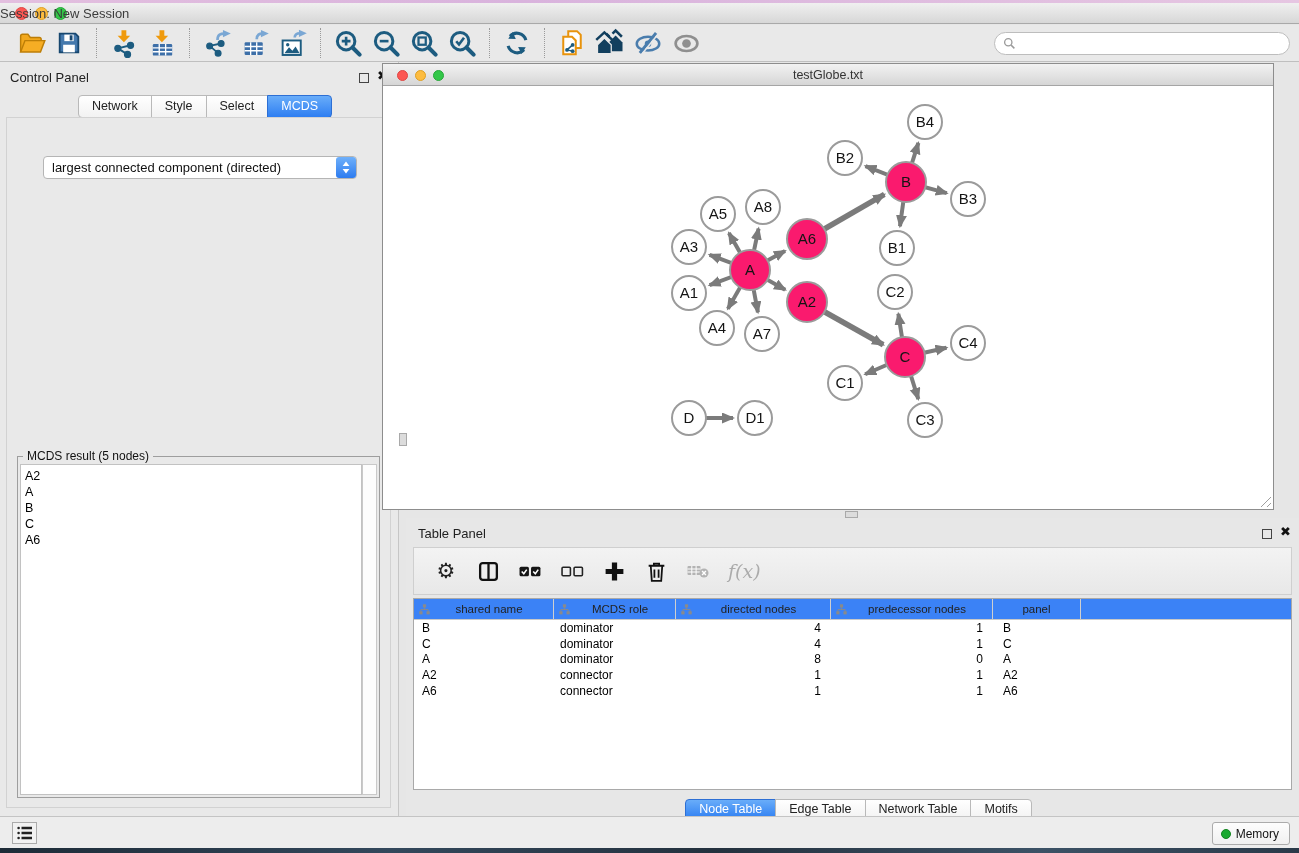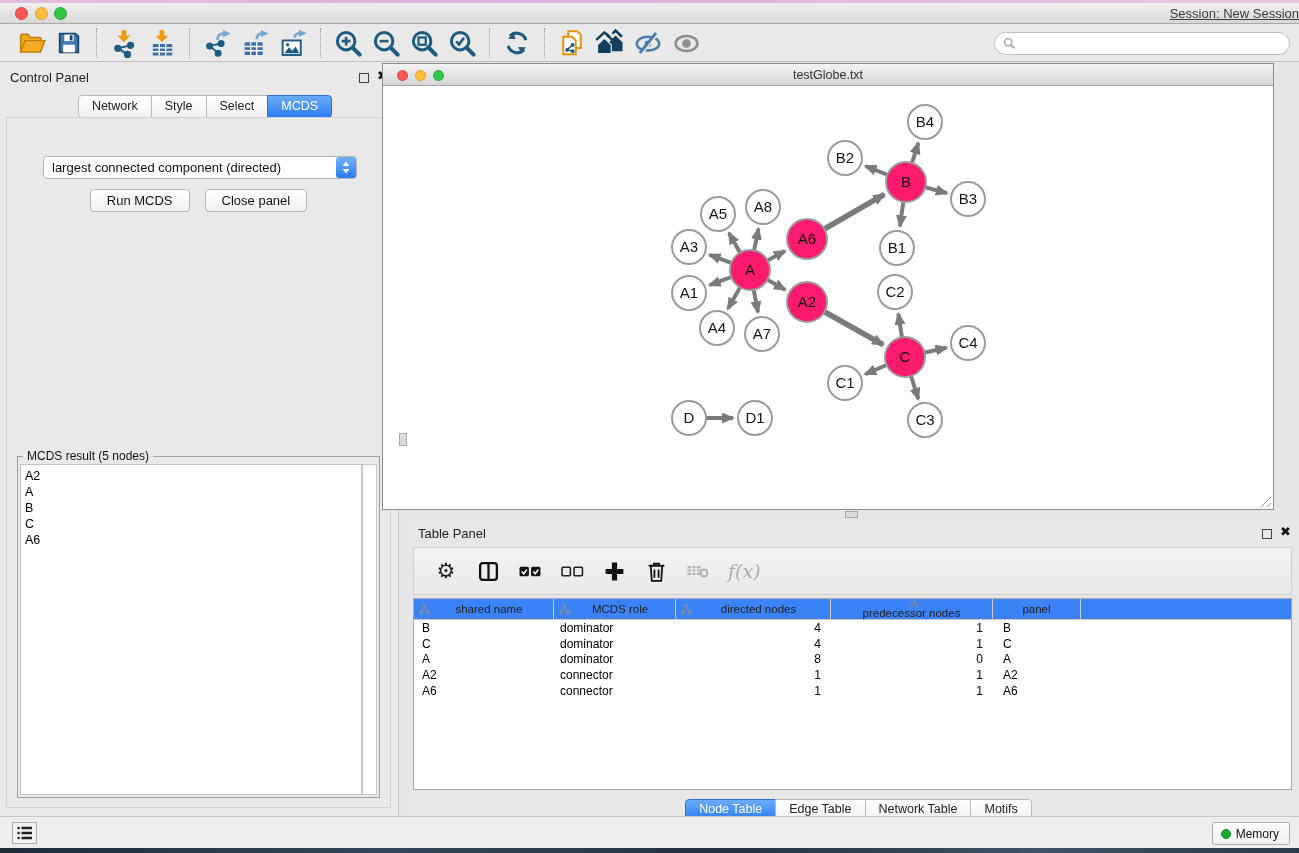--- a/index.html
+++ b/index.html
@@ -4,22 +4,22 @@
 <style>
   * { margin:0; padding:0; box-sizing:border-box; }
   html,body { width:1299px; height:853px; overflow:hidden; }
   body { font-family:"Liberation Sans","DejaVu Sans",sans-serif; background:#e6e6e6; position:relative; }
 
   
   .desktop-strip-top { position:absolute; left:0; top:0; width:1299px; height:3px;
       background:linear-gradient(90deg,#e3bfdf,#d9b3dd 40%,#e6c6e2); }
   .titlebar { position:absolute; left:0; top:3px; width:1299px; height:21px;
       background:linear-gradient(#f0f0f0,#d7d7d7); border-bottom:1px solid #a9a9a9; }
-  .titlebar .title { position:absolute; left:0; right:0; top:3px; text-align:right;
-      font-size:13px; color:#3c3c3c;text-decoration:underline; }
+  .titlebar .title { position:absolute; left:0; right:0; top:3px; text-align:left;
+      font-size:13px; color:#3c3c3c; }
   .tl { position:absolute; border-radius:50%; }
   .tl.red { background:#fc5753; border:1px solid #df4744; }
   .tl.yellow { background:#fdbc40; border:1px solid #dea previous; }
   .tl.yellow { background:#fdbc40; border:1px solid #dfa023; }
   .tl.green { background:#33c748; border:1px solid #27a83a; }
   .titlebar .tl { width:13px; height:13px; top:4px; }
 
   
   .toolbar { position:absolute; left:0; top:25px; width:1299px; height:37px;
       background:#e9e9e9; border-bottom:1px solid #bfbfbf;
@@ -287,24 +287,20 @@
     </div>
   <div class="cp-content">
     <div class="dropdown">
       <span class="dval">largest connected component (directed)</span>
       <span class="stepper">
         <svg width="8" height="13" viewBox="0 0 8 13">
           <path d="M4 0.5 L7.4 5 H0.6 Z" fill="#fff"></path>
             <path d="M4 12.5 L7.4 8 H0.6 Z" fill="#fff"></path>
         </svg>
       </span>
-    </div>
-    <div class="btnrow">
-      <button class="pbtn">Run MCDS</button>
-      <button class="pbtn">Close panel</button>
     </div>
     <div class="groupbox">
       <span class="gtitle">MCDS result (5 nodes)</span>
       <div class="result-list">
           <div class="result-item">A2</div>
           <div class="result-item">A</div>
           <div class="result-item">B</div>
           <div class="result-item">C</div>
           <div class="result-item">A6</div>
         </div>
@@ -473,21 +469,21 @@
           <svg width="11" height="11" viewBox="0 0 11 11">
             <g fill="#8a8a8a">
               <rect x="3.9" y="0.3" width="3.2" height="3.2"></rect>
               <rect x="0.3" y="7.2" width="3.2" height="3.2"></rect>
               <rect x="7.5" y="7.2" width="3.2" height="3.2"></rect>
             </g>
             <path d="M5.5 3.5 V5.5 M1.9 7.2 V5.5 H9.1 V7.2" stroke="#8a8a8a" stroke-width="0.9" fill="none"></path>
           </svg>
           <span class="lbl">directed nodes</span>
         </div>
-        <div class="th" style="width: 162px; flex-direction: column;">
+        <div class="th" style="width: 162px;">
           <svg width="11" height="11" viewBox="0 0 11 11">
             <g fill="#8a8a8a">
               <rect x="3.9" y="0.3" width="3.2" height="3.2"></rect>
               <rect x="0.3" y="7.2" width="3.2" height="3.2"></rect>
               <rect x="7.5" y="7.2" width="3.2" height="3.2"></rect>
             </g>
             <path d="M5.5 3.5 V5.5 M1.9 7.2 V5.5 H9.1 V7.2" stroke="#8a8a8a" stroke-width="0.9" fill="none"></path>
           </svg>
           <span class="lbl">predecessor nodes</span>
         </div>

